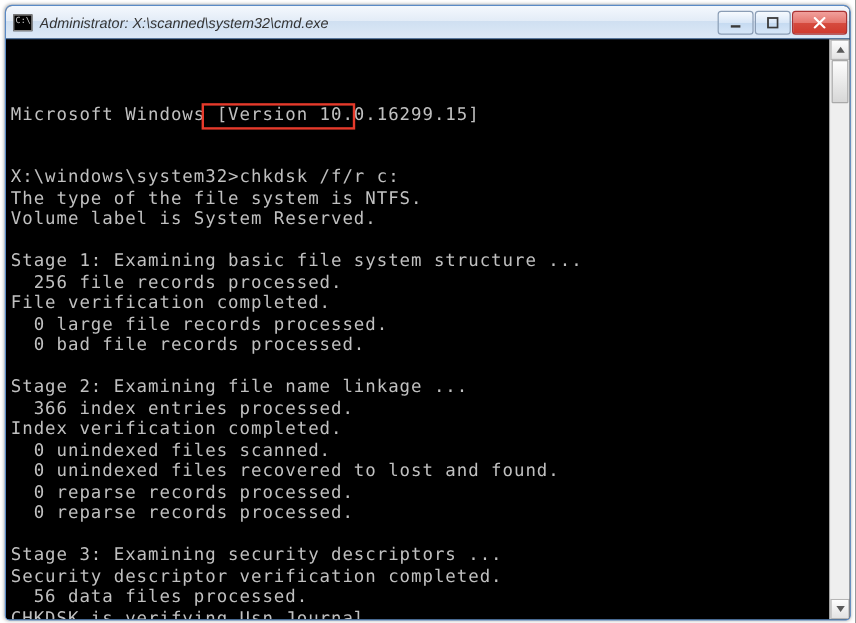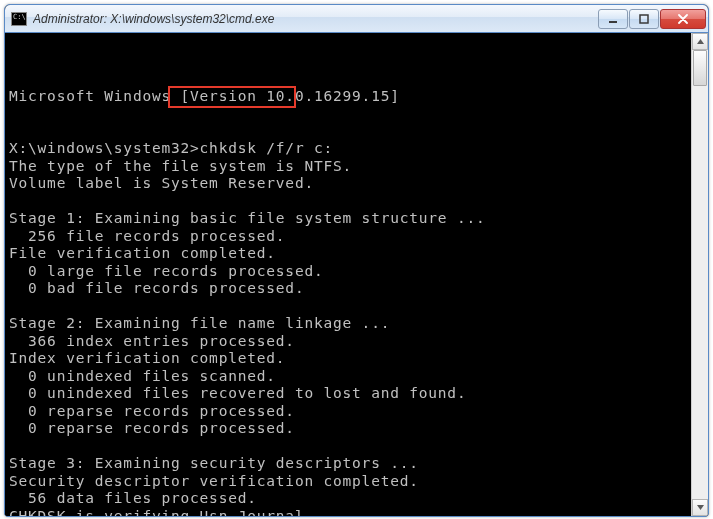--- a/index.html
+++ b/index.html
@@ -113,21 +113,21 @@
     border: 1px solid #a9a9a9;
     border-radius: 1px;
   }
 </style>
 </head>
 <body>
 
 <div class="window">
   <div class="titlebar">
     <div class="title-icon"></div>
-    <div class="title-text">Administrator: X:\windows\system32\cmd.exe</div>
+    <div class="title-text">Administrator: X:\scanned\system32\cmd.exe</div>
     <div class="win-controls">
       <div class="win-btn">
         <svg width="10" height="10" viewBox="0 0 10 10">
             <rect x="1" y="7" width="8" height="2" fill="#3a3a3a"></rect>
           </svg>
       </div>
       <div class="win-btn">
         <svg width="10" height="10" viewBox="0 0 10 10">
             <rect x="1" y="1" width="8" height="8" fill="none" stroke="#3a3a3a" stroke-width="1.5"></rect>
           </svg>

